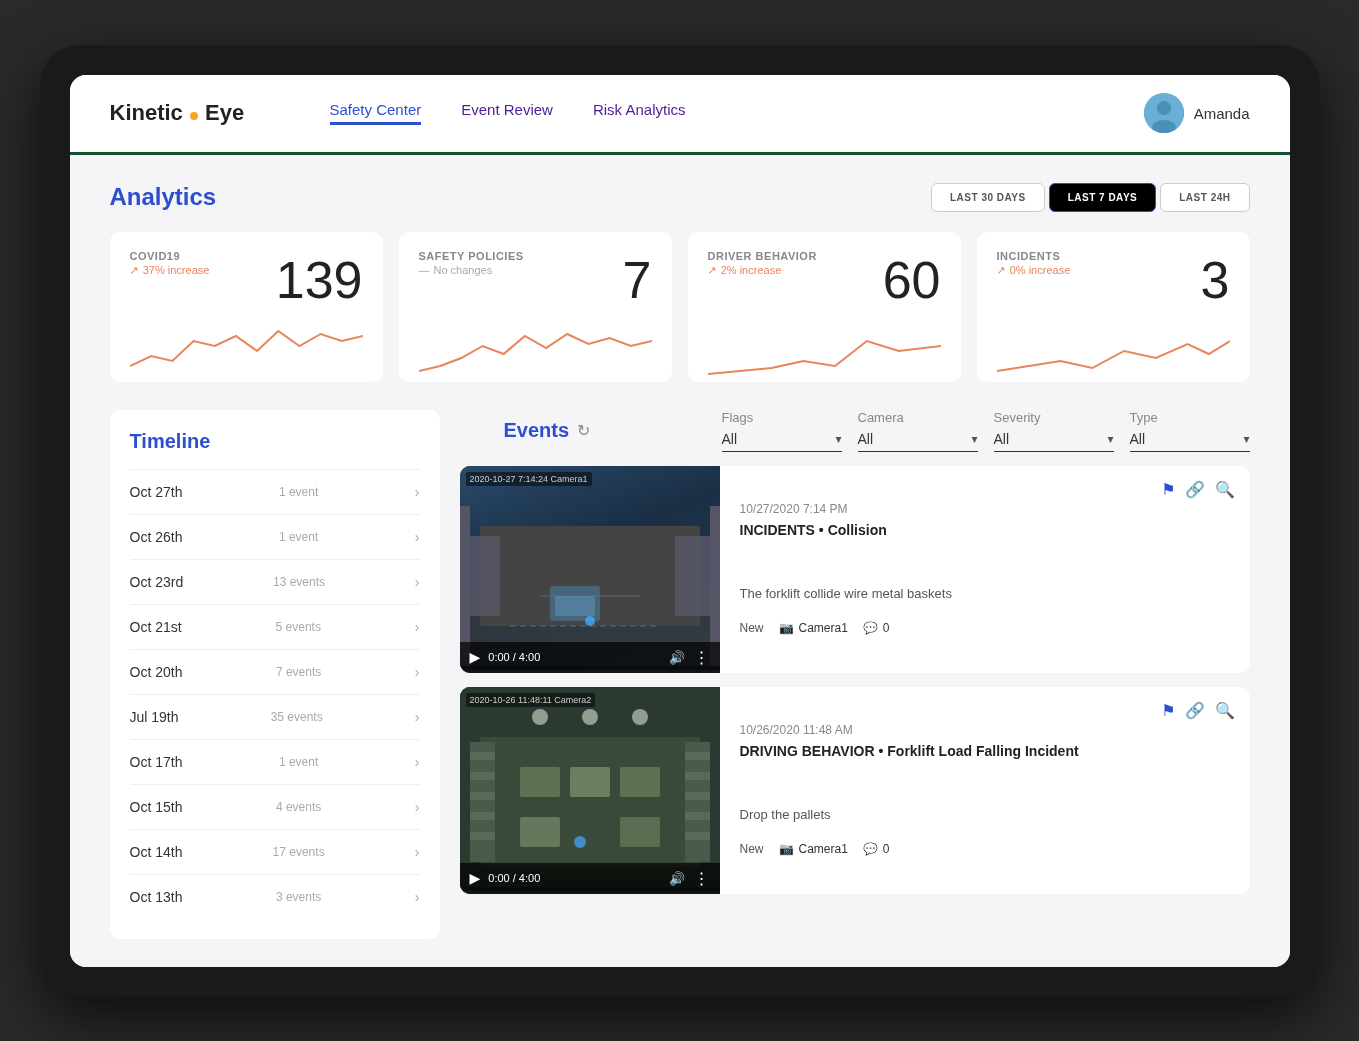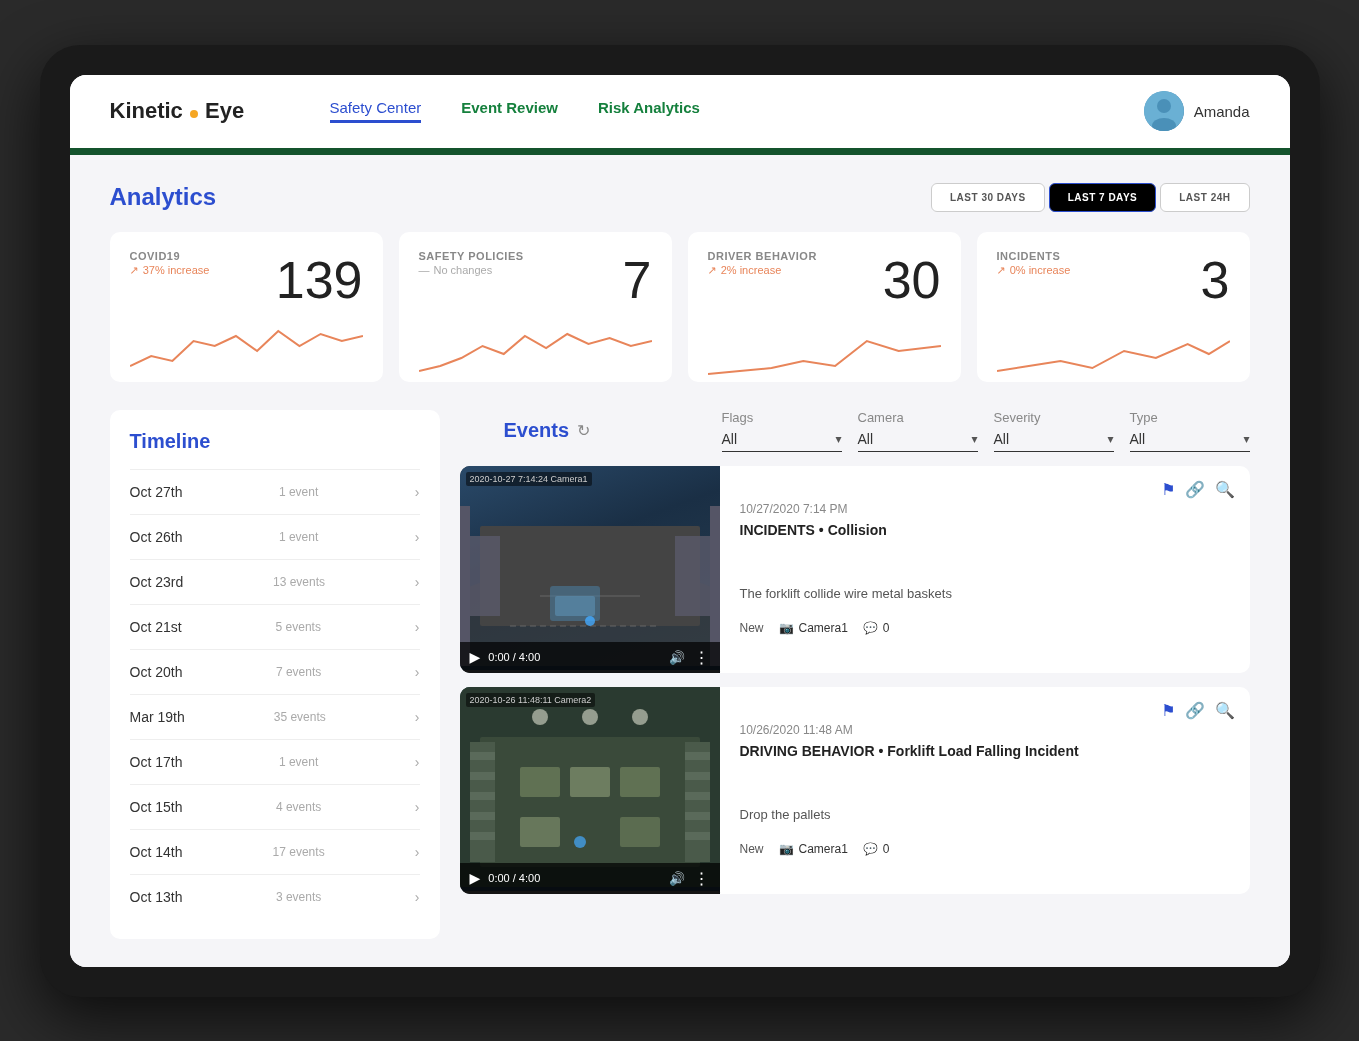--- a/index.html
+++ b/index.html
@@ -24,21 +24,21 @@
       overflow: hidden;
       width: 100%;
     }
     
     .header {
       background: #fff;
       display: flex;
       align-items: center;
       padding: 16px 40px;
       height: 80px;
-      border-bottom: 7px solid #14532d;
+      border-bottom: 3px solid #14532d;
     }
     .logo {
       display: flex;
       align-items: center;
       margin-right: 60px;
       min-width: 160px;
     }
     .logo-text {
       font-size: 22px;
       font-weight: 600;
@@ -51,25 +51,24 @@
       display: inline-block;
       margin: 0 1px;
     }
     .nav {
       display: flex;
       gap: 40px;
       flex: 1;
     }
     .nav-item {
       font-size: 15px;
-      color: #15803d;
+      color: #4c1d95;
       cursor: pointer;
       padding-bottom: 4px;
       text-decoration: none;
-      font-weight: bold;
     }
     .nav-item.active {
       color: #2c4ecf;
       border-bottom: 3px solid #2c4ecf;
       font-weight: 500;
     }
     .user-area {
       display: flex;
       align-items: center;
       gap: 10px;
@@ -447,21 +446,21 @@
 
         <div class="metric-card">
           <div style="display:flex; justify-content:space-between; align-items:flex-start;">
             <div>
               <div class="metric-label">DRIVER BEHAVIOR</div>
               <div class="metric-trend trend-up">
                 <span>↗</span>
                 <span>2% increase</span>
               </div>
             </div>
-            <div class="metric-value">30</div>
+            <div class="metric-value">60</div>
           </div>
           <div class="chart-area">
             <svg viewBox="0 0 220 60" preserveAspectRatio="none">
               <polyline points="0,58 30,55 60,52 90,45 120,50 150,25 180,35 220,30" fill="none" stroke="#e8855a" stroke-width="2"></polyline>
             </svg>
           </div>
         </div>
 
         <div class="metric-card">
           <div style="display:flex; justify-content:space-between; align-items:flex-start;">
@@ -506,21 +505,21 @@
               <span class="timeline-date">Oct 21st</span>
               <span class="timeline-count">5 events</span>
               <span class="chevron-icon">›</span>
             </div>
             <div class="timeline-item">
               <span class="timeline-date">Oct 20th</span>
               <span class="timeline-count">7 events</span>
               <span class="chevron-icon">›</span>
             </div>
             <div class="timeline-item">
-              <span class="timeline-date">Mar 19th</span>
+              <span class="timeline-date">Jul 19th</span>
               <span class="timeline-count">35 events</span>
               <span class="chevron-icon">›</span>
             </div>
             <div class="timeline-item">
               <span class="timeline-date">Oct 17th</span>
               <span class="timeline-count">1 event</span>
               <span class="chevron-icon">›</span>
             </div>
             <div class="timeline-item">
               <span class="timeline-date">Oct 15th</span>

